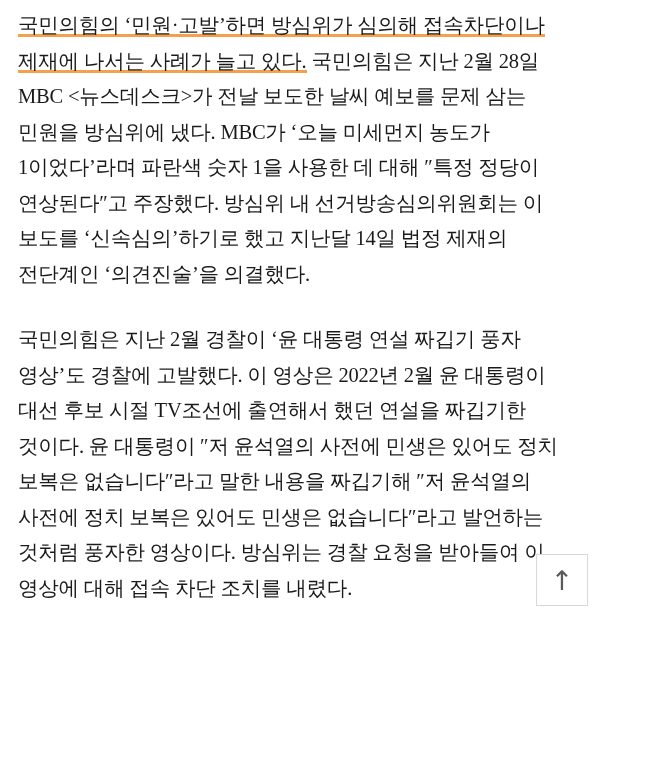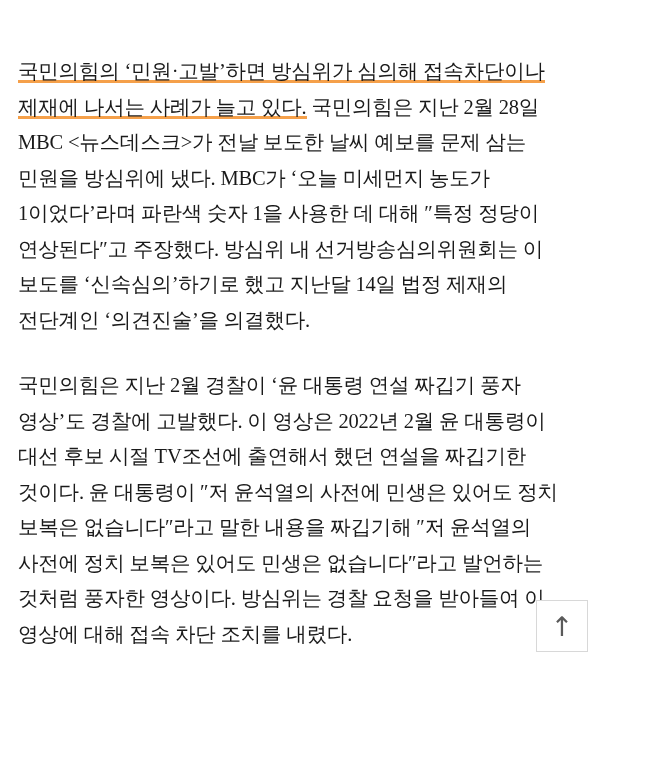--- a/index.html
+++ b/index.html
@@ -13,21 +13,20 @@
     height: 774px;
     overflow: hidden;
     font-family: "Liberation Serif", "DejaVu Serif", serif;
     color: #1a1a1a;
   }
   .article {
     box-sizing: border-box;
     width: 600px;
     padding: 8px 18px 0 18px;
     position: relative;
-    margin-top: 46px;
   }
   .para {
     font-size: 20.5px;
     line-height: 35.5px;
     letter-spacing: -0.2px;
     margin: 0 0 30px 0;
     text-align: left;
     word-break: keep-all;
   }
   .para:last-of-type {

